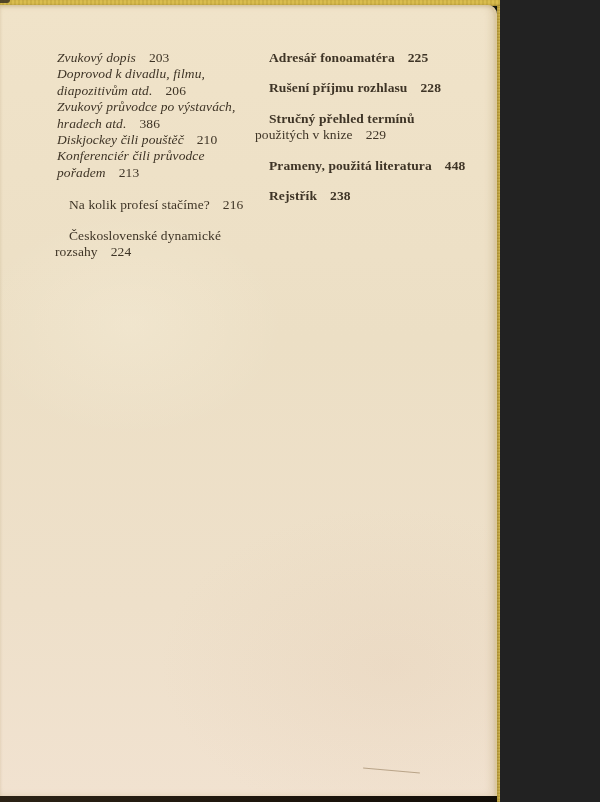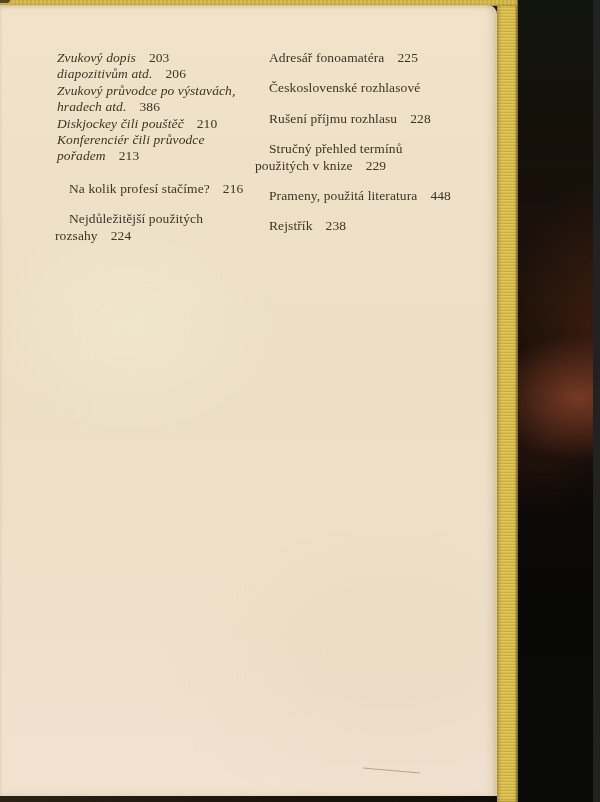--- a/index.html
+++ b/index.html
@@ -1,20 +1,20 @@
 <!DOCTYPE html>
 <html><head>
 <meta charset="utf-8">
 <style>
   html,body { margin:0; padding:0; background:#222; }
   * { box-sizing:border-box; }
 
   .photo {
     position:relative;
-    width:593px; height:802px;
+    width:500px; height:802px;
     overflow:hidden;
     font-family:"Liberation Serif","DejaVu Serif",serif;
   }
 
   
   .backdrop {
     position:absolute; inset:0; z-index:0;
     background:
       radial-gradient(ellipse 130px 85px at 578px 398px, rgba(150,74,46,0.70), rgba(150,74,46,0) 72%),
       radial-gradient(ellipse 150px 210px at 612px 330px, rgba(96,42,24,0.50), rgba(96,42,24,0) 72%),
@@ -72,21 +72,21 @@
     letter-spacing:0.1px;
     white-space:nowrap;
   }
   .col-left  { left:55px;  top:50px; width:220px; }
   .col-right { left:255px; top:50px; width:235px; }
 
   .entry { margin:0; }
   .entry.em { font-style:italic; }
   .entry.em .ln { padding-left:2px; }
   .entry.rm .ln.first { padding-left:14px; }
-  .col-right .ln.first { padding-left:15px; }
+  .col-right .ln.first { padding-left:15px;font-weight:bold; }
 
   
   .col-left .entry:nth-child(6) { margin-top:16px; }
   .col-left .entry:nth-child(7) { margin-top:14px; }
   .col-right .entry + .entry { margin-top:14px; }
 
   .pgnum { font-style:normal; margin-left:13px; }
 </style>
 </head>
 <body>
@@ -94,47 +94,47 @@
 <div class="photo">
   <div class="backdrop"></div>
   <div class="cover-edge-right"></div>
   <div class="cover-edge-top"></div>
   <div class="page"></div>
   <div class="col col-left" style="color: rgb(62, 52, 38);">
       <div class="entry em">
         <div class="ln first"><span>Zvukový dopis</span><span class="pgnum">203</span></div>
       </div>
       <div class="entry em">
+        <div class="ln first"><span>Doprovod k divadlu, filmu,</span></div>
         <div class="ln cont"><span>diapozitivům atd.</span><span class="pgnum">206</span></div>
       </div>
       <div class="entry em">
         <div class="ln first"><span>Zvukový průvodce po výstavách,</span></div>
         <div class="ln cont"><span>hradech atd.</span><span class="pgnum">386</span></div>
       </div>
       <div class="entry em">
         <div class="ln first"><span>Diskjockey čili pouštěč</span><span class="pgnum">210</span></div>
       </div>
       <div class="entry em">
         <div class="ln first"><span>Konferenciér čili průvodce</span></div>
         <div class="ln cont"><span>pořadem</span><span class="pgnum">213</span></div>
       </div>
       <div class="entry rm">
         <div class="ln first"><span>Na kolik profesí stačíme?</span><span class="pgnum">216</span></div>
       </div>
       <div class="entry rm">
-        <div class="ln first"><span>Nejdůležitější použitých</span></div>
+        <div class="ln first"><span>Československé dynamické</span></div>
         <div class="ln cont"><span>rozsahy</span><span class="pgnum">224</span></div>
       </div>
     </div>
   <div class="col col-right" style="color: rgb(62, 52, 38);">
       <div class="entry rm">
         <div class="ln first"><span>Adresář fonoamatéra</span><span class="pgnum">225</span></div>
       </div>
       <div class="entry rm">
-        <div class="ln first"><span>Československé rozhlasové</span></div>
       </div>
       <div class="entry rm">
         <div class="ln first"><span>Rušení příjmu rozhlasu</span><span class="pgnum">228</span></div>
       </div>
       <div class="entry rm">
         <div class="ln first"><span>Stručný přehled termínů</span></div>
         <div class="ln cont"><span>použitých v knize</span><span class="pgnum">229</span></div>
       </div>
       <div class="entry rm">
         <div class="ln first"><span>Prameny, použitá literatura</span><span class="pgnum">448</span></div>

